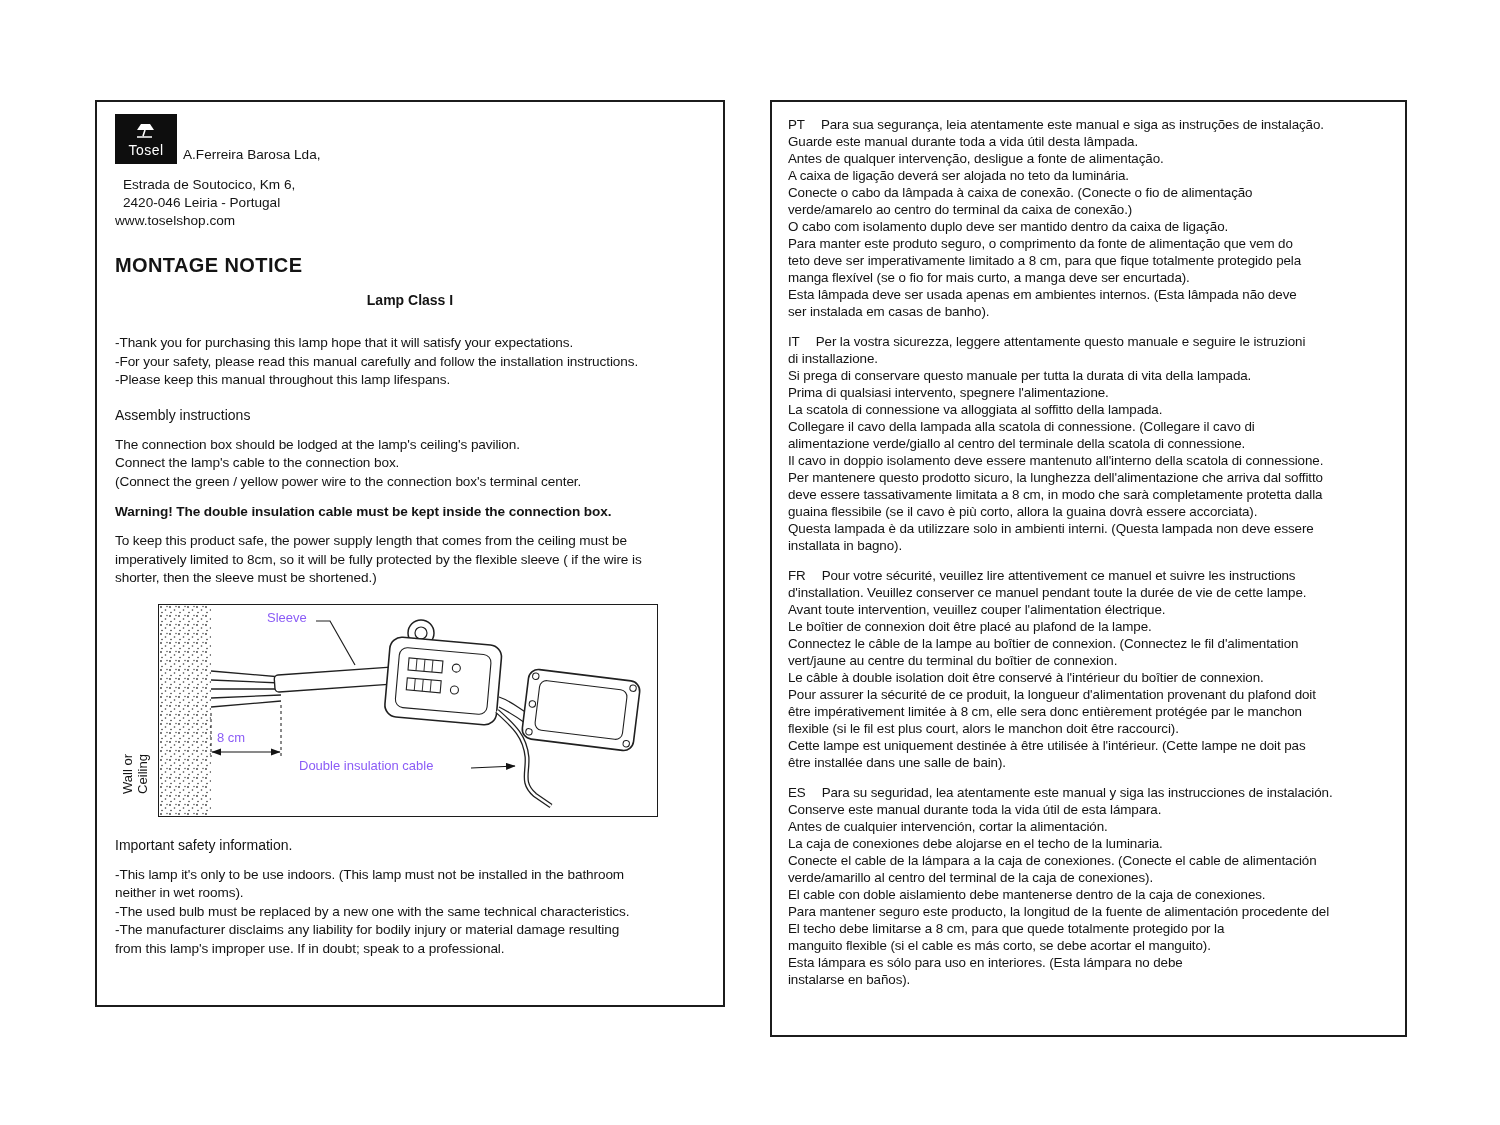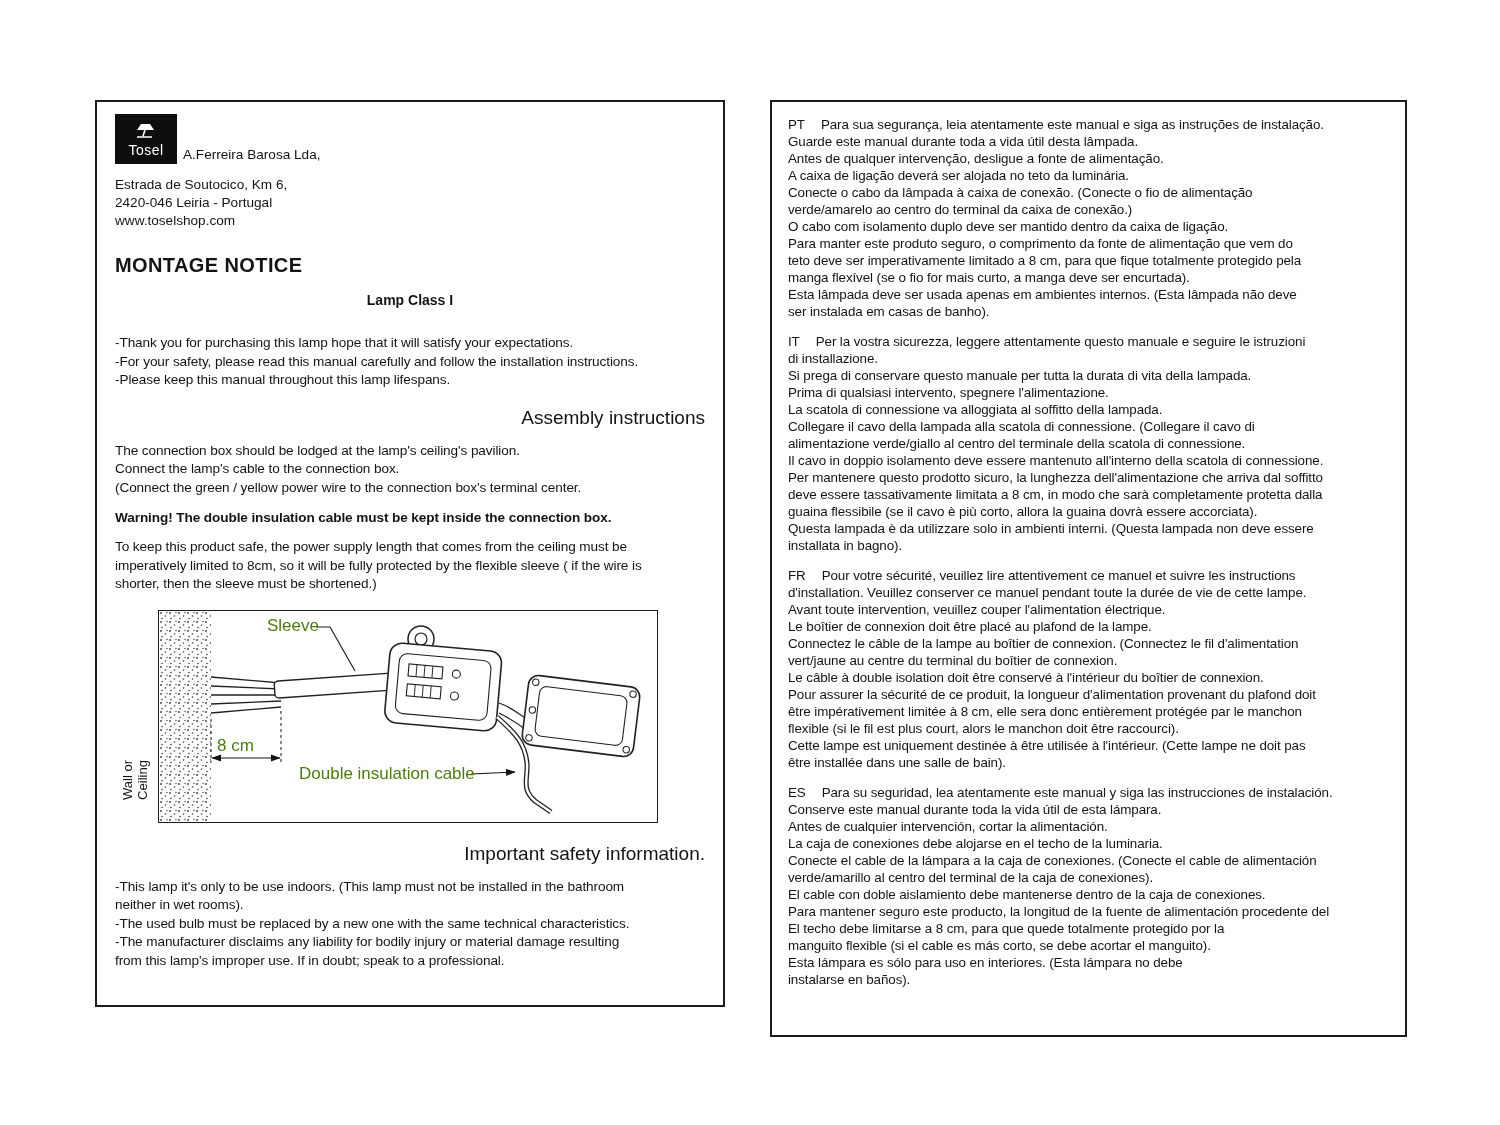--- a/index.html
+++ b/index.html
@@ -11,34 +11,34 @@
   .panel{position:absolute;background:#fff;border:2px solid #1c1c1c;box-sizing:border-box;}
   .left-panel{left:95px;top:100px;width:630px;height:907px;padding:0 18px;overflow:hidden;}
   .right-panel{left:770px;top:100px;width:637px;height:937px;padding:14px 10px 0 16px;overflow:hidden;}
 
   
   .logo-row{margin-top:12px;display:flex;align-items:flex-end;gap:6px;}
   .logo{width:62px;height:50px;background:#0e0e0e;color:#fff;display:flex;flex-direction:column;
         align-items:center;justify-content:center;flex:0 0 auto;}
   .logo-text{font-size:14px;letter-spacing:0.5px;margin-top:1px;}
   .company-name{font-size:13.6px;padding-bottom:2px;}
-  .address{font-size:13.6px;line-height:18px;margin-top:12px;white-space:pre-line;}
+  .address{font-size:13.6px;line-height:18px;margin-top:12px;white-space:pre-line;margin-left:8px;}
   .website{font-size:13.6px;line-height:18px;}
   .doc-title{text-align:left;font-size:20px;letter-spacing:0.4px;margin-top:24px;font-weight:bold;}
   .doc-subtitle{text-align:center;font-size:14px;font-weight:bold;margin-top:15px;}
   .para{font-size:13.6px;line-height:18.5px;letter-spacing:-0.1px;white-space:pre-line;}
   .intro{margin-top:26px;}
-  .h2{text-align:right;font-size:19px;margin-top:17px;}
+  .h2{text-align:left;font-size:14px;margin-top:17px;}
   .warning{font-size:13.6px;font-weight:bold;letter-spacing:-0.1px;margin-top:13px;}
   .mt13{margin-top:13px;}
 
   
   .diagram-wrap{position:relative;margin-top:16px;margin-left:43px;width:500px;}
   .diagram-frame{position:relative;width:500px;height:213px;border:1.5px solid #1c1c1c;box-sizing:border-box;background:#fff;}
-  .dlabel{position:absolute;font-size:17px;color:#4d7c0f;white-space:nowrap;}
+  .dlabel{position:absolute;font-size:13px;color:#8b5cf6;white-space:nowrap;}
   .wall-label{position:absolute;left:-58px;top:155px;width:70px;height:30px;transform:rotate(-90deg);
               font-size:13px;line-height:15px;text-align:center;}
 
   
   .lang-section{font-size:13.4px;line-height:17px;letter-spacing:-0.1px;margin-bottom:13px;}
   .lang-label{display:inline;padding-right:16px;}
   .lang-text{display:inline;white-space:pre-line;}
 </style>
 </head>
 <body>

